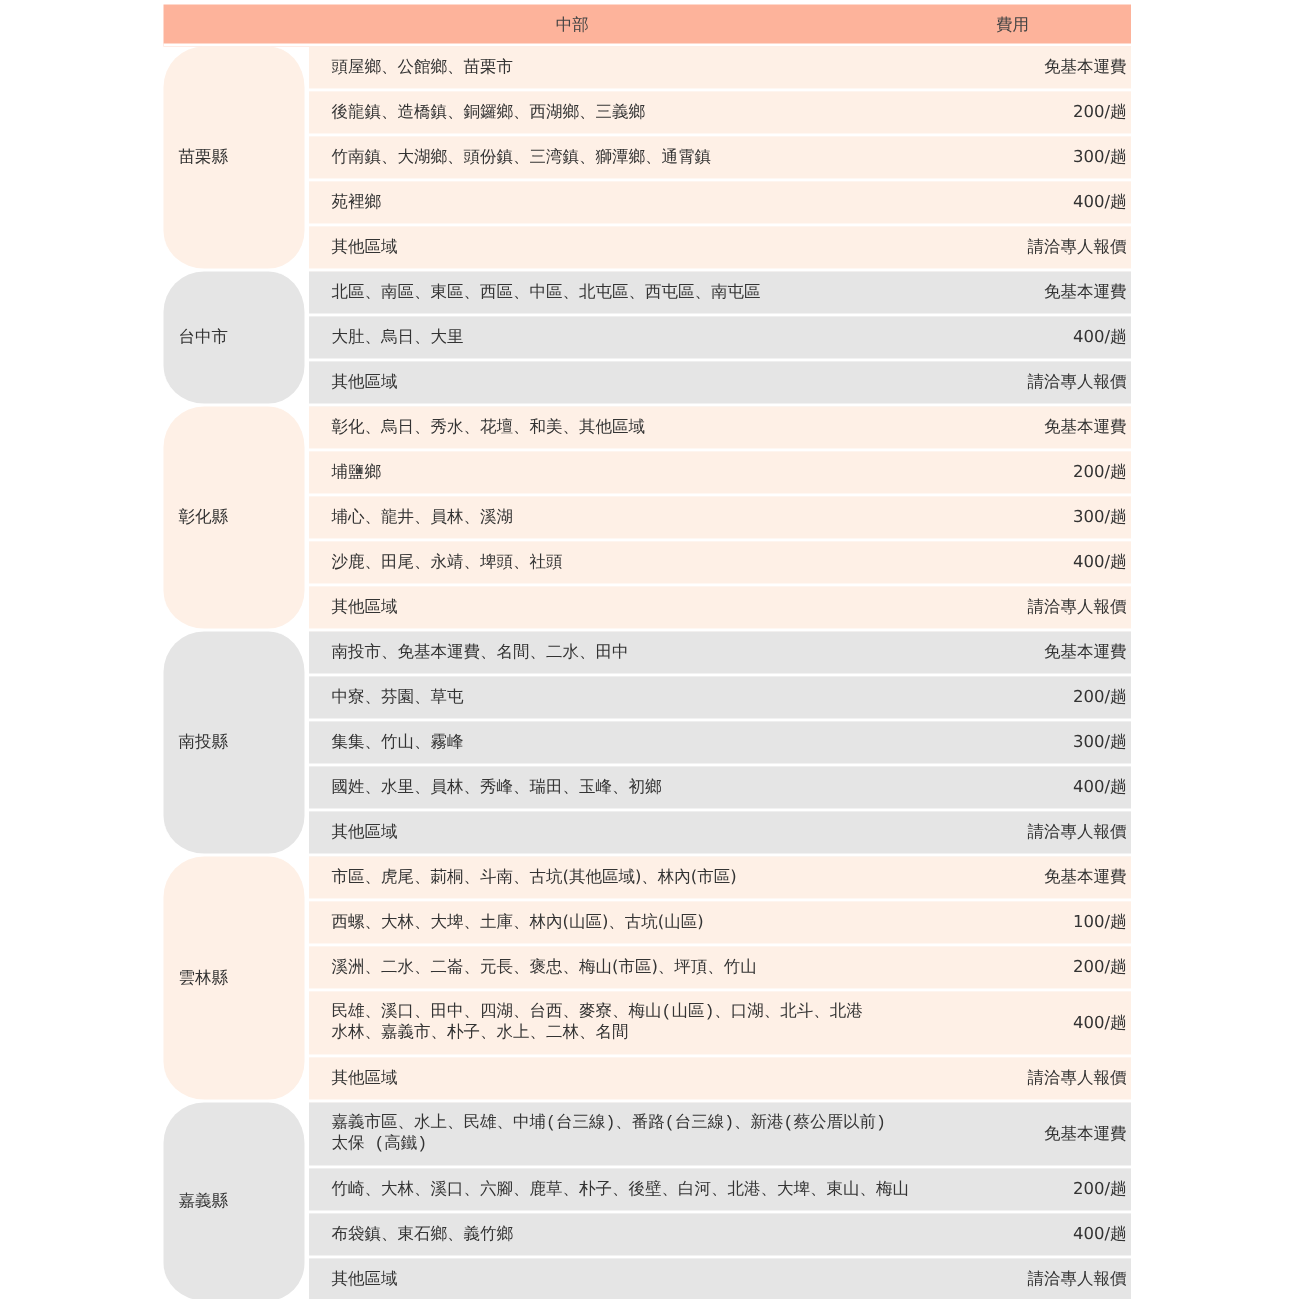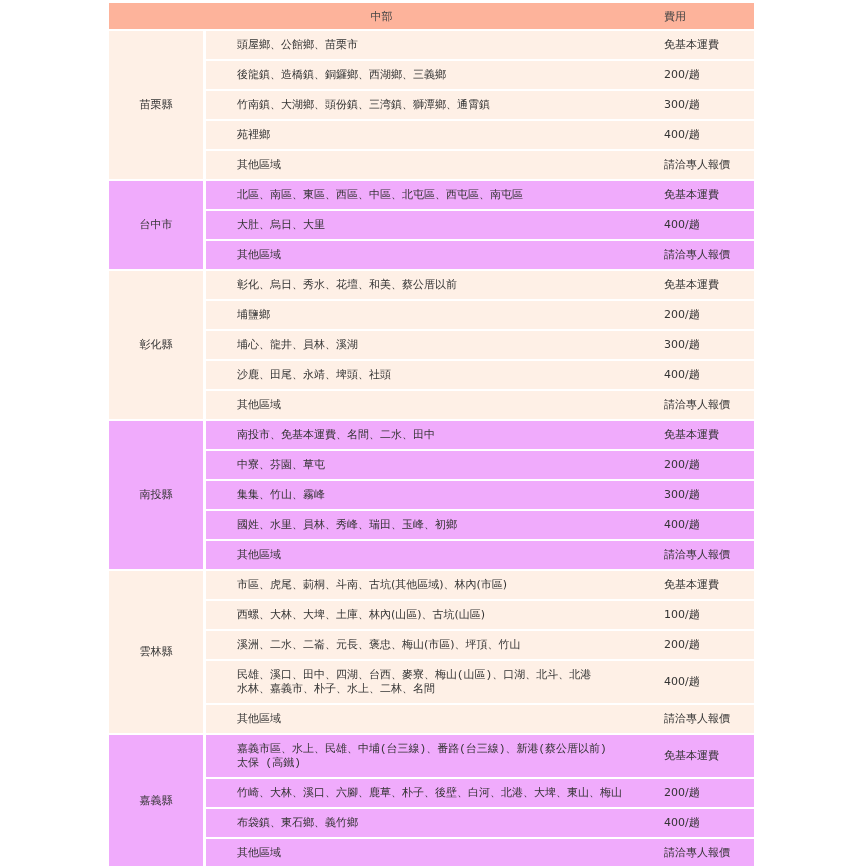--- a/index.html
+++ b/index.html
@@ -10,26 +10,26 @@
     border-collapse: separate; border-spacing: 0;
     font-size: 11px; color: #333333;
   }
   table.fee th {
     background: #fdb39b; color: #444; font-weight: normal; height: 26px;
     padding: 0 10px; border-bottom: 2px solid #ffffff;
   }
   th.region-h { text-align: center; }
   th.fee-h { text-align: left; width: 80px; }
   td { padding: 0 10px; border-bottom: 2px solid #ffffff; line-height: 14px; }
-  td.county { width: 74px; text-align: center; border-right: 3px solid #ffffff; }
-  td.area { padding-left: 31px; height: 28px; }
+  td.county { width: 74px; text-align: left; border-right: 3px solid #ffffff; border-radius: 27px; }
+  td.area { padding-left: 15px; height: 28px; }
   td.area.two { height: 42px; font-family: Liberation Mono, monospace; }
-  td.fee { text-align: left; white-space: nowrap; padding-right: 23px; }
+  td.fee { text-align: right; white-space: nowrap; padding-right: 3px; }
   tr.light td { background: #fef0e6; }
-  tr.dark td { background: #f0abfc; }
+  tr.dark td { background: #e5e5e5; }
   .sp { display: block; }
 </style>
 </head>
 <body>
 
 <table class="fee">
   <thead>
     <tr>
       <th class="region-h" colspan="2">中部</th>
       <th class="fee-h">費用</th>
@@ -82,21 +82,21 @@
       </tr>
       <tr class="dark">
         <td class="area">
           <span class="sp">其他區域</span>
         </td>
         <td class="fee">請洽專人報價</td>
       </tr>
       <tr class="light">
         <td class="county" rowspan="5">彰化縣</td>
         <td class="area">
-          <span class="sp">彰化、烏日、秀水、花壇、和美、蔡公厝以前</span>
+          <span class="sp">彰化、烏日、秀水、花壇、和美、其他區域</span>
         </td>
         <td class="fee">免基本運費</td>
       </tr>
       <tr class="light">
         <td class="area">
           <span class="sp">埔鹽鄉</span>
         </td>
         <td class="fee">200/趟</td>
       </tr>
       <tr class="light">

